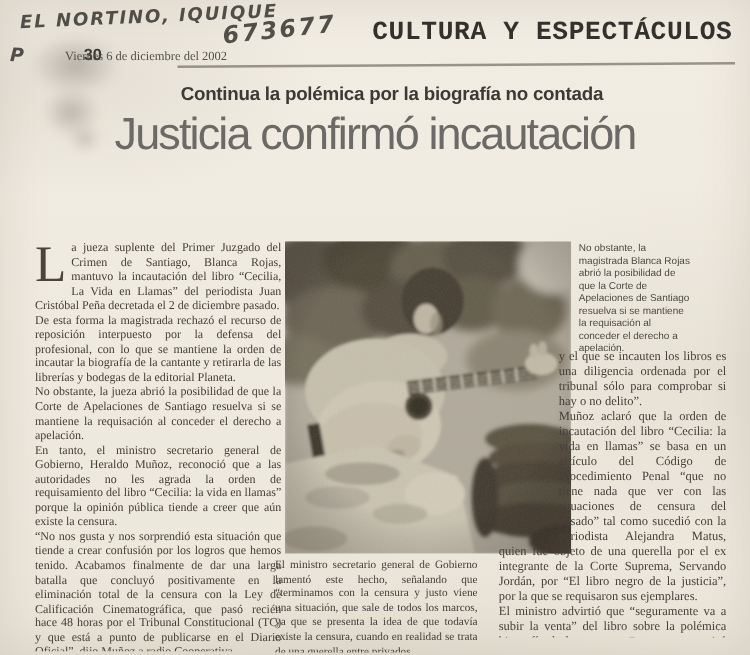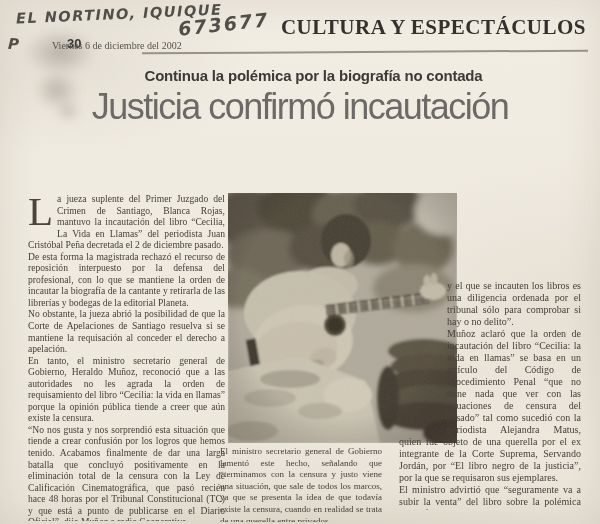--- a/index.html
+++ b/index.html
@@ -28,21 +28,21 @@
     transform:rotate(-2.5deg); white-space:nowrap; font-weight:bold;
   }
   .hand-number {
     position:absolute; left:178px; top:13px; font-size:19px; letter-spacing:2px;
     transform:rotate(-6deg); white-space:nowrap; font-weight:bold;
   }
   .hand-p { position:absolute; left:8px; top:35px; font-size:15px; transform:rotate(3deg); font-weight:bold; }
 
   .section-title {
     position:absolute; right:14px; top:15px;
-    font-family:Liberation Serif, serif; font-weight:bold;
+    font-family:Liberation Mono, monospace; font-weight:bold;
     font-size:21px; letter-spacing:.5px; color:#33312c; white-space:nowrap;
   }
   .page-num {
     position:absolute; left:27px; top:36px;
     font-family:"Liberation Sans", sans-serif; font-weight:bold;
     font-size:13px; color:#3a3833;margin-left:40px;
   }
   .dateline {
     position:absolute; left:52px; top:40px;
     font-family:Liberation Serif, serif; font-size:10px; color:#55524b;
@@ -223,20 +223,21 @@
           <ellipse cx="160" cy="205" rx="11" ry="32" fill="#3f382d"></ellipse>
           <ellipse cx="225" cy="240" rx="30" ry="14" fill="#3a332a"></ellipse>
         </g>
       </g>
 
       <rect x="0" y="0" width="229" height="250" fill="#888070" filter="url(#grainF)" opacity=".28"></rect>
       <rect x="0" y="0" width="229" height="250" fill="url(#vig)"></rect>
     </svg>
   </div>
 
+  <div class="photo-caption">No obstante, la magistrada Blanca Rojas abrió la posibilidad de que la Corte de Apelaciones de Santiago resuelva si se mantiene la requisación al conceder el derecho a apelación.</div>
 
   <div class="col right-col">
     <span class="photo-spacer"></span>
     <p>y el que se incauten los libros es una diligencia ordenada por el tribunal sólo para comprobar si hay o no delito”.</p>
     <p>Muñoz aclaró que la orden de incautación del libro “Cecilia: la vida en llamas” se basa en un artículo del Código de Procedimiento Penal “que no tiene nada que ver con las situaciones de censura del pasado” tal como sucedió con la periodista Alejandra Matus, quien fue objeto de una querella por el ex integrante de la Corte Suprema, Servando Jordán, por “El libro negro de la justicia”, por la que se requisaron sus ejemplares.</p>
     <p>El ministro advirtió que “seguramente va a subir la venta” del libro sobre la polémica biografía de la cantante, “porque se requisó sólo lo que estaba en bodega”.</p>
   </div>
 
   <div class="col mid-col">
     <p>El ministro secretario general de Gobierno lamentó este hecho, señalando que “terminamos con la censura y justo viene una situación, que sale de todos los marcos, ya que se presenta la idea de que todavía existe la censura, cuando en realidad se trata de una querella entre privados</p>

